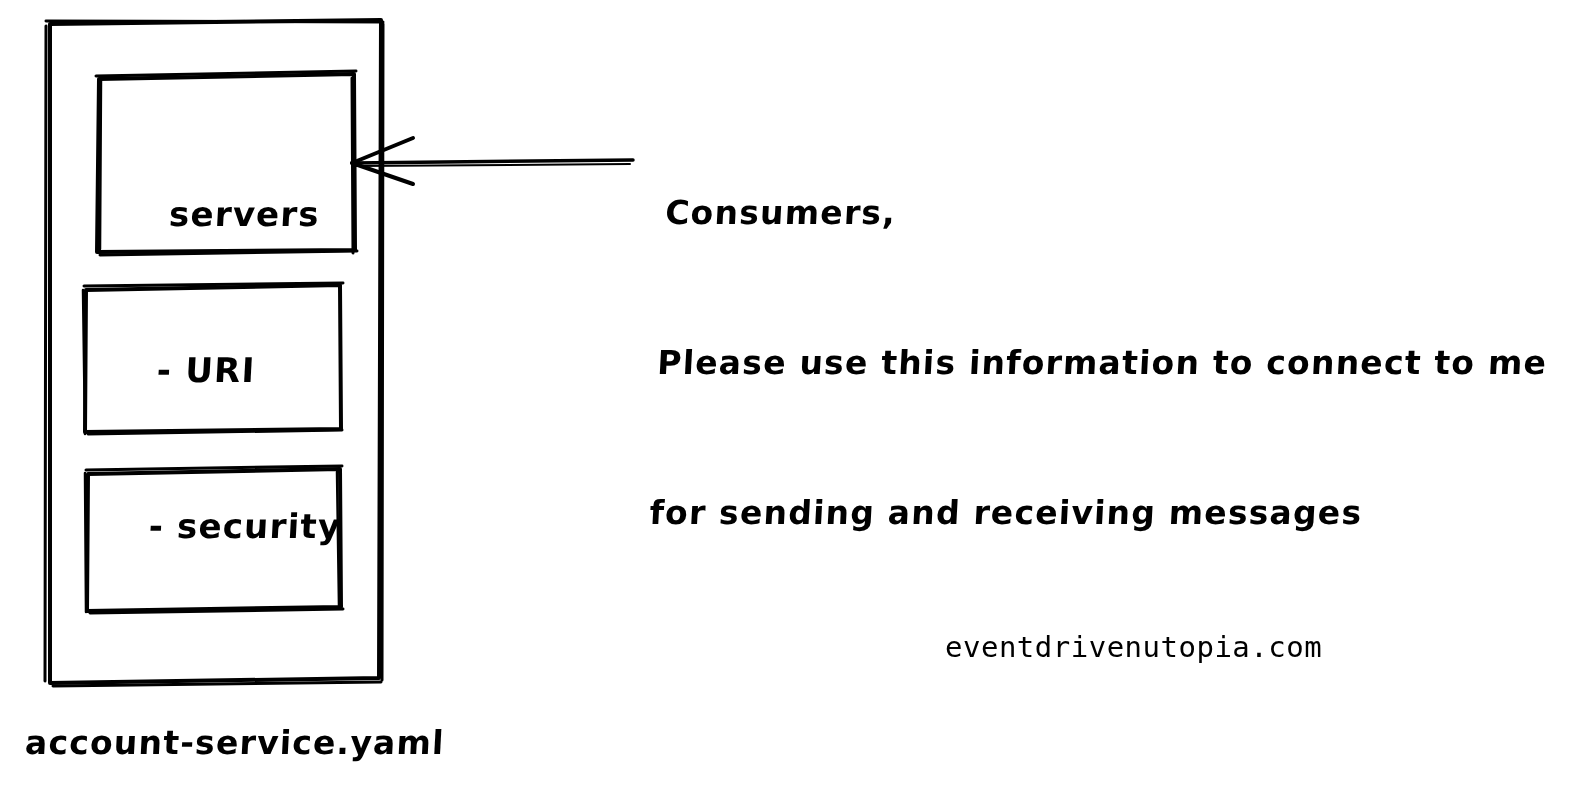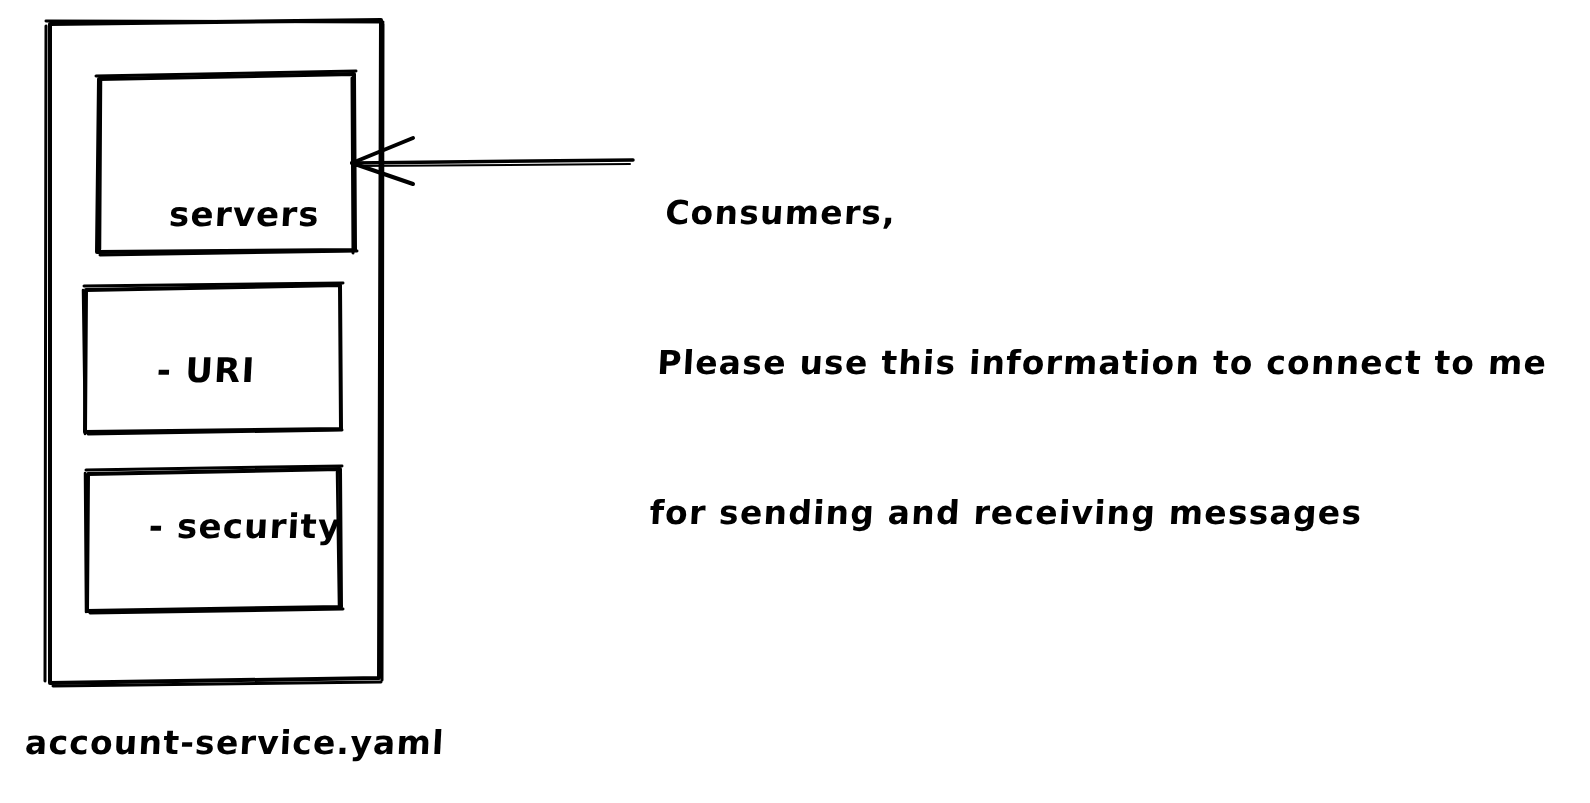--- a/index.html
+++ b/index.html
@@ -138,16 +138,17 @@
     <span class="row bullet">- URI</span>
     <span class="row bullet">- security</span>
   </div>
 
   <div id="annotation" class="hand-text script">
     <span class="line">Consumers,</span>
     <span class="line">Please use this information to connect to me</span>
     <span class="line">for sending and receiving messages</span>
   </div>
 
+  <div id="watermark" class="hand-text mono">eventdrivenutopia.com</div>
 
   <div id="filename" class="hand-text script">account-service.yaml</div>
 
 </div>
 
 </body></html>

